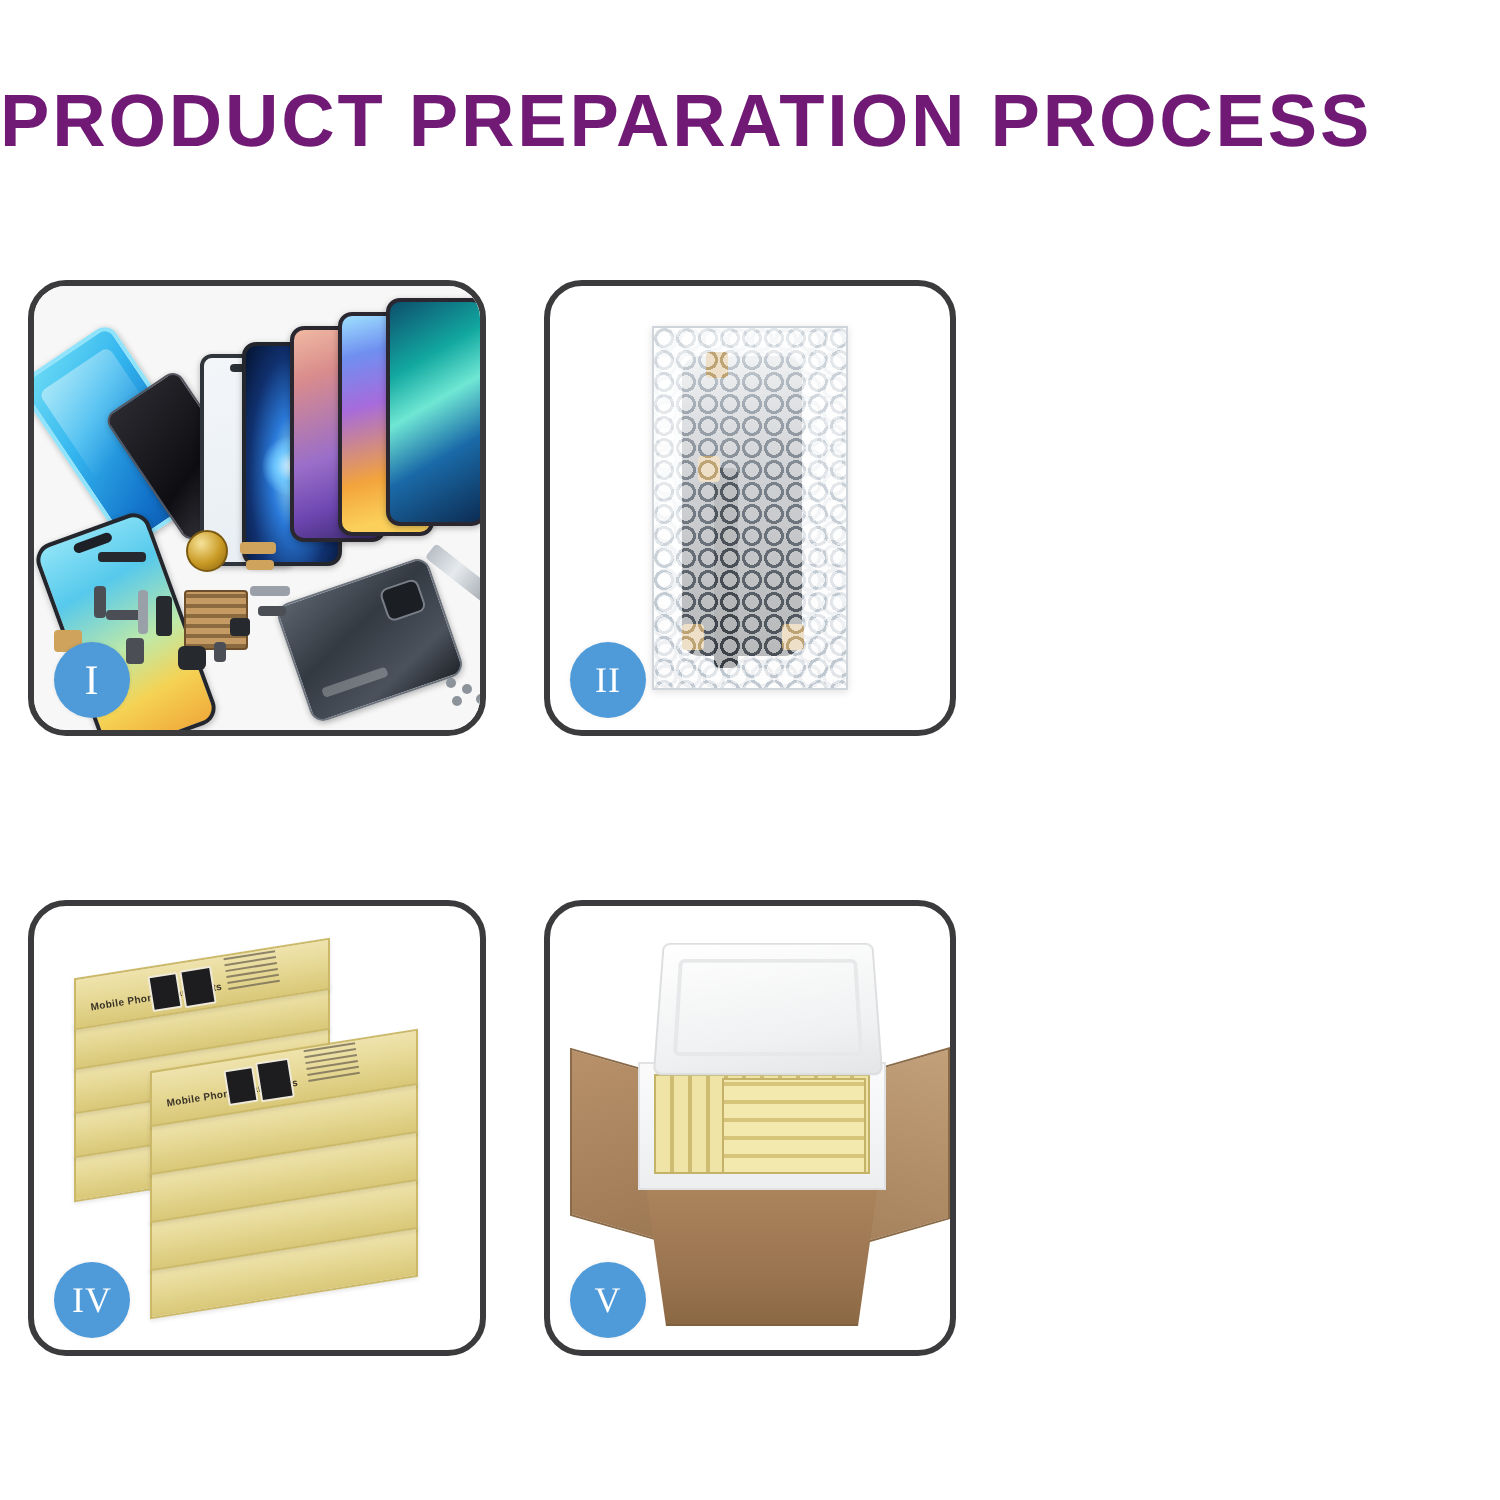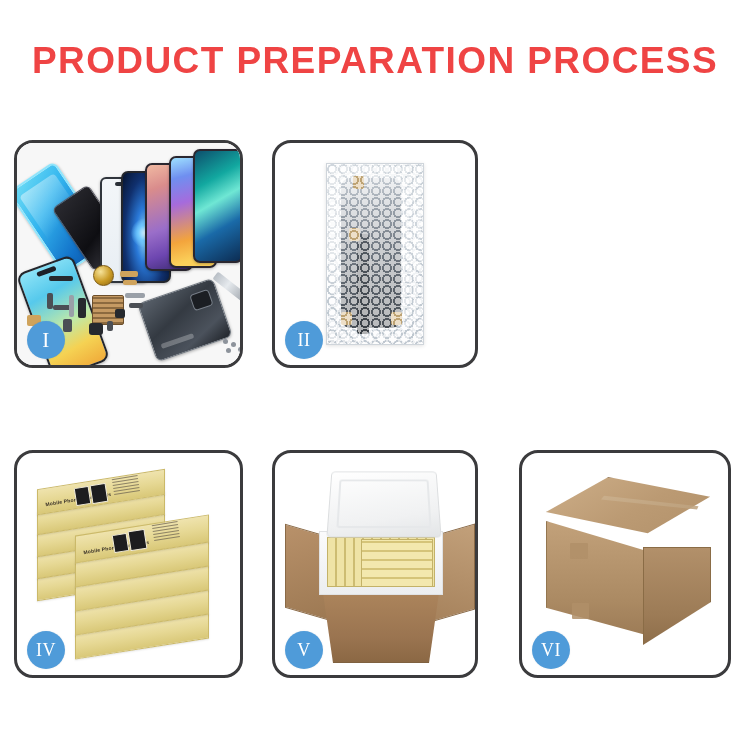--- a/index.html
+++ b/index.html
@@ -7,25 +7,25 @@
     width:750px;height:750px;
     background:#ffffff;
     font-family:"Liberation Sans",sans-serif;
     overflow:hidden;
     position:relative;
   }
   
   #header{position:absolute;left:0;top:0;width:750px;height:122px;}
   #title{
     position:absolute;left:0;top:40px;width:750px;
-    text-align:center;
+    text-align:left;
     font-family:"Liberation Sans",sans-serif;
     font-size:37px;font-weight:700;
     letter-spacing:1.4px;
-    color:#ef4444;
+    color:#701a75;
     line-height:42px;
     white-space:nowrap;
   }
   #subtitle{
     position:absolute;left:0;top:86px;width:750px;
     text-align:center;
     font-family:"Liberation Sans",sans-serif;
     font-size:15px;font-weight:400;
     letter-spacing:0.15px;
     color:#1a1a1a;
@@ -473,29 +473,14 @@
         <div class="c5-lid">
             <div class="rim"></div>
           </div>
       </div>
     </div>
     <div class="badge sm" style="left:10px;bottom:6px;">
       <span>V</span>
     </div>
   </div>
 
-  <div class="panel" style="left:519px;top:450px;width:212px;height:228px;">
-    <div class="panel-canvas">
-      <div class="c6">
-        <div class="c6-top"></div>
-        <div class="c6-tape"></div>
-        <div class="c6-left"></div>
-        <div class="c6-right"></div>
-        <div class="c6-tab" style="left:30px;top:66px;width:18px;height:16px;"></div>
-        <div class="c6-tab" style="left:32px;top:126px;width:17px;height:16px;"></div>
-      </div>
-    </div>
-    <div class="badge sm" style="left:10px;bottom:6px;">
-      <span>VI</span>
-    </div>
-  </div>
 
 </div>
 
 </body></html>

